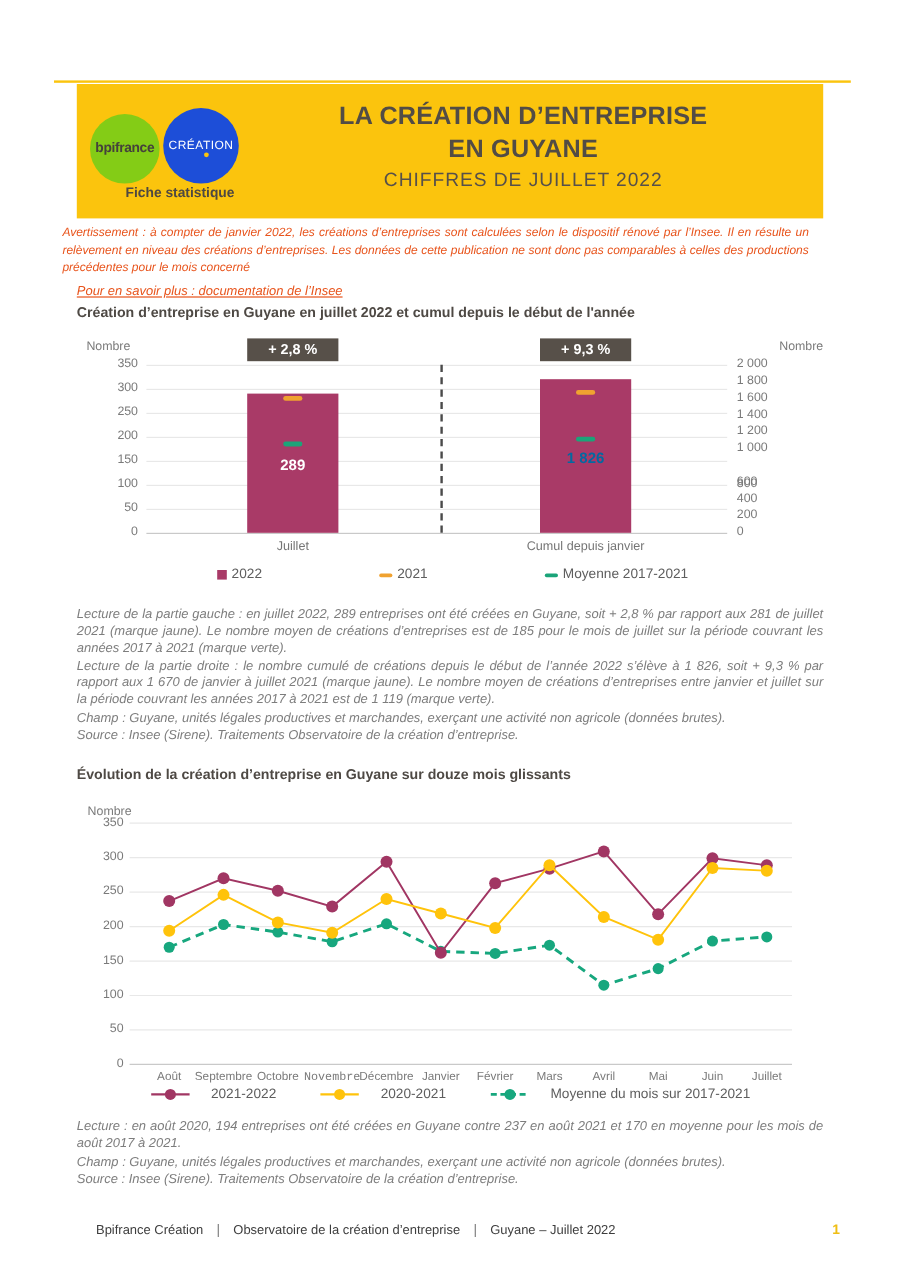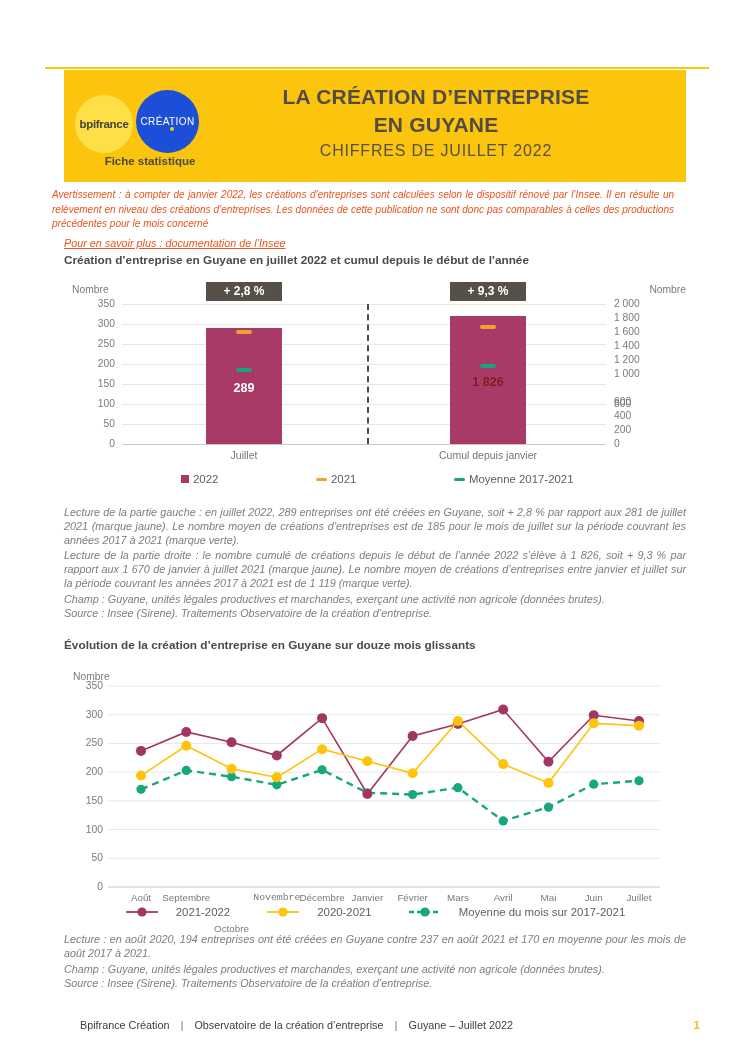--- a/index.html
+++ b/index.html
@@ -2,21 +2,21 @@
 <html><head>
 <meta charset="utf-8">
 <style>
   html,body { margin:0; padding:0; background:#ffffff; }
   .page { position:relative; width:750px; height:1061px; background:#ffffff;
           font-family:"Liberation Sans", sans-serif; overflow:hidden; }
   .abs { position:absolute; }
   .top-rule { left:45px; top:67px; width:664px; height:2px; background:#FBC40D; }
   .header { left:64px; top:70px; width:622px; height:112px; background:#FBC40D; }
   .logo-white { position:absolute; left:11px; top:25px; width:58px; height:58px; border-radius:50%;
-                background:#fde047; display:flex; align-items:center; justify-content:center;
+                background:#84cc16; display:flex; align-items:center; justify-content:center;
                 font-weight:bold; font-size:11.5px; color:#45413b; letter-spacing:-0.3px; }
   .logo-brown { position:absolute; left:72px; top:20px; width:63px; height:63px; border-radius:50%;
                 background:#1d4ed8; display:flex; align-items:center; justify-content:center;
                 font-weight:normal; font-size:10px; color:#ffffff; letter-spacing:0.4px; }
   .logo-dot { position:absolute; left:106px; top:57px; width:4px; height:4px; border-radius:50%; background:#FBC40D; }
   .fiche { position:absolute; left:2px; top:85px; width:168px; text-align:center;
            font-weight:bold; font-size:11.5px; color:#4e4842; }
   .titles { position:absolute; left:122px; top:13px; width:500px; text-align:center; color:#524c45; }
   .title-main { font-size:21px; font-weight:bold; line-height:28px; letter-spacing:0.2px; }
   .subtitle { font-size:16px; font-weight:normal; color:#57504a; letter-spacing:0.8px; margin-top:3px; }
@@ -101,21 +101,21 @@
       <div style="position: absolute; left: 142px; top: 0px; width: 76px; height: 19px; background: rgb(87, 80, 73); color: rgb(255, 255, 255); font-weight: bold; font-size: 12px; line-height: 19px; text-align: center;">+ 2,8 %</div>
       <div style="position: absolute; left: 142px; top: 46.4px; width: 76px; height: 115.6px; background: rgb(169, 58, 103);"></div>
       <div style="position: absolute; left: 172px; top: 47.6px; width: 16px; height: 4px; border-radius: 2px; background: rgb(240, 162, 48);"></div>
       <div style="position: absolute; left: 172px; top: 86px; width: 16px; height: 4px; border-radius: 2px; background: rgb(27, 164, 121);"></div>
       <div style="position: absolute; left: 142px; top: 99px; width: 76px; text-align: center; color: rgb(255, 255, 255); font-weight: bold; font-size: 12.5px;">289</div>
       <div style="position: absolute; left: 90px; top: 167px; width: 180px; text-align: center; font-size: 10.5px; color: rgb(117, 117, 117);">Juillet</div>
       <div style="position: absolute; left: 386px; top: 0px; width: 76px; height: 19px; background: rgb(87, 80, 73); color: rgb(255, 255, 255); font-weight: bold; font-size: 12px; line-height: 19px; text-align: center;">+ 9,3 %</div>
       <div style="position: absolute; left: 386px; top: 34.18px; width: 76px; height: 127.82px; background: rgb(169, 58, 103);"></div>
       <div style="position: absolute; left: 416px; top: 43.1px; width: 16px; height: 4px; border-radius: 2px; background: rgb(240, 162, 48);"></div>
       <div style="position: absolute; left: 416px; top: 81.67px; width: 16px; height: 4px; border-radius: 2px; background: rgb(27, 164, 121);"></div>
-      <div style="position: absolute; left: 386px; top: 93px; width: 76px; text-align: center; color: #7f1d1d; font-weight: bold; font-size: 12.5px;">1 826</div>
+      <div style="position: absolute; left: 386px; top: 93px; width: 76px; text-align: center; color: #0369a1; font-weight: bold; font-size: 12.5px;">1 826</div>
       <div style="position: absolute; left: 334px; top: 167px; width: 180px; text-align: center; font-size: 10.5px; color: rgb(117, 117, 117);">Cumul depuis janvier</div>
       <div style="position: absolute; left: 117px; top: 190px; height: 14px; display: flex; align-items: center; gap: 4px; font-size: 11.4px; color: rgb(94, 94, 94);">
         <span style="width: 8px; height: 8px; background: rgb(169, 58, 103); display: inline-block;"></span>
         <span>2022</span>
       </div>
       <div style="position: absolute; left: 252px; top: 190px; height: 14px; display: flex; align-items: center; gap: 4px; font-size: 11.4px; color: rgb(94, 94, 94);">
         <span style="width: 11px; height: 3px; border-radius: 1.5px; background: rgb(240, 162, 48); display: inline-block;"></span>
         <span>2021</span>
       </div>
       <div style="position: absolute; left: 390px; top: 190px; height: 14px; display: flex; align-items: center; gap: 4px; font-size: 11.4px; color: rgb(94, 94, 94);">
@@ -185,21 +185,21 @@
       <div style="position: absolute; left: 0px; top: 12px; width: 39px; text-align: right; font-size: 10.3px; color: rgb(122, 122, 122);">350</div>
       <div style="position: absolute; left: 0px; top: 40.7143px; width: 39px; text-align: right; font-size: 10.3px; color: rgb(122, 122, 122);">300</div>
       <div style="position: absolute; left: 0px; top: 69.4286px; width: 39px; text-align: right; font-size: 10.3px; color: rgb(122, 122, 122);">250</div>
       <div style="position: absolute; left: 0px; top: 98.1429px; width: 39px; text-align: right; font-size: 10.3px; color: rgb(122, 122, 122);">200</div>
       <div style="position: absolute; left: 0px; top: 126.857px; width: 39px; text-align: right; font-size: 10.3px; color: rgb(122, 122, 122);">150</div>
       <div style="position: absolute; left: 0px; top: 155.571px; width: 39px; text-align: right; font-size: 10.3px; color: rgb(122, 122, 122);">100</div>
       <div style="position: absolute; left: 0px; top: 184.286px; width: 39px; text-align: right; font-size: 10.3px; color: rgb(122, 122, 122);">50</div>
       <div style="position: absolute; left: 0px; top: 213px; width: 39px; text-align: right; font-size: 10.3px; color: rgb(122, 122, 122);">0</div>
       <div style="position: absolute; left: 42px; top: 224px; width: 70px; text-align: center; font-size: 9.8px; color: rgb(122, 122, 122);">Août</div>
       <div style="position: absolute; left: 87.2727px; top: 224px; width: 70px; text-align: center; font-size: 9.8px; color: rgb(122, 122, 122);">Septembre</div>
-      <div style="position: absolute; left: 132.545px; top: 224px; width: 70px; text-align: center; font-size: 9.8px; color: rgb(122, 122, 122); margin-top: 31px;">Octobre</div>
+      <div style="position: absolute; left: 132.545px; top: 224px; width: 70px; text-align: center; font-size: 9.8px; color: rgb(122, 122, 122);">Octobre</div>
       <div style="position: absolute; left: 177.818px; top: 224px; width: 70px; text-align: center; font-size: 9.8px; color: rgb(122, 122, 122); font-family: Liberation Mono, monospace;">Novembre</div>
       <div style="position: absolute; left: 223.091px; top: 224px; width: 70px; text-align: center; font-size: 9.8px; color: rgb(122, 122, 122);">Décembre</div>
       <div style="position: absolute; left: 268.364px; top: 224px; width: 70px; text-align: center; font-size: 9.8px; color: rgb(122, 122, 122);">Janvier</div>
       <div style="position: absolute; left: 313.636px; top: 224px; width: 70px; text-align: center; font-size: 9.8px; color: rgb(122, 122, 122);">Février</div>
       <div style="position: absolute; left: 358.909px; top: 224px; width: 70px; text-align: center; font-size: 9.8px; color: rgb(122, 122, 122);">Mars</div>
       <div style="position: absolute; left: 404.182px; top: 224px; width: 70px; text-align: center; font-size: 9.8px; color: rgb(122, 122, 122);">Avril</div>
       <div style="position: absolute; left: 449.455px; top: 224px; width: 70px; text-align: center; font-size: 9.8px; color: rgb(122, 122, 122);">Mai</div>
       <div style="position: absolute; left: 494.727px; top: 224px; width: 70px; text-align: center; font-size: 9.8px; color: rgb(122, 122, 122);">Juin</div>
       <div style="position: absolute; left: 540px; top: 224px; width: 70px; text-align: center; font-size: 9.8px; color: rgb(122, 122, 122);">Juillet</div>
     </div>

